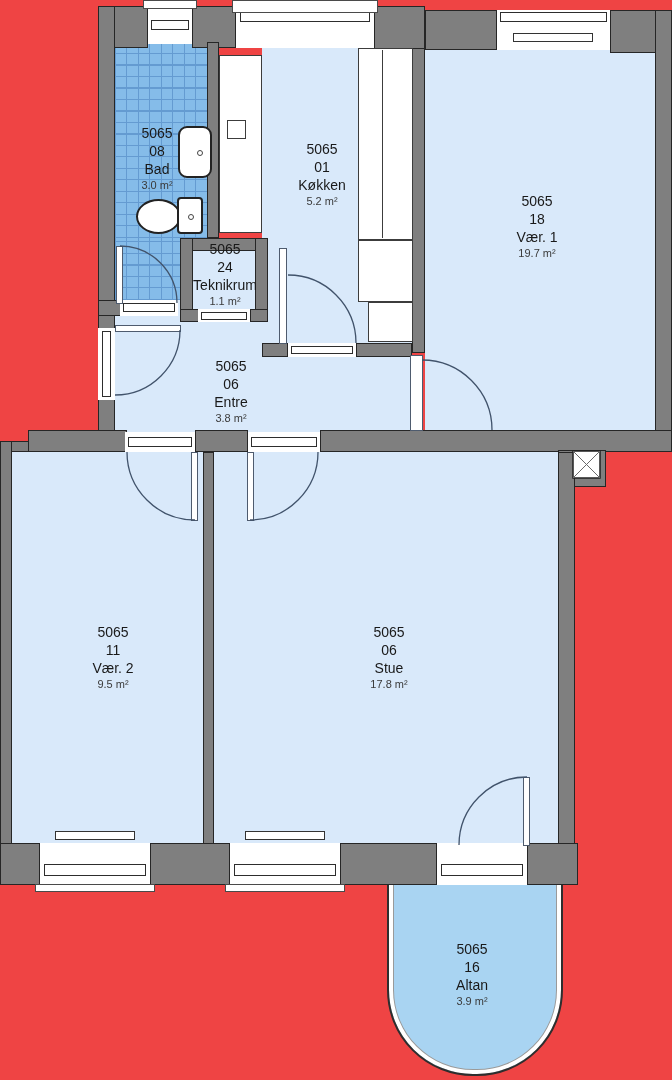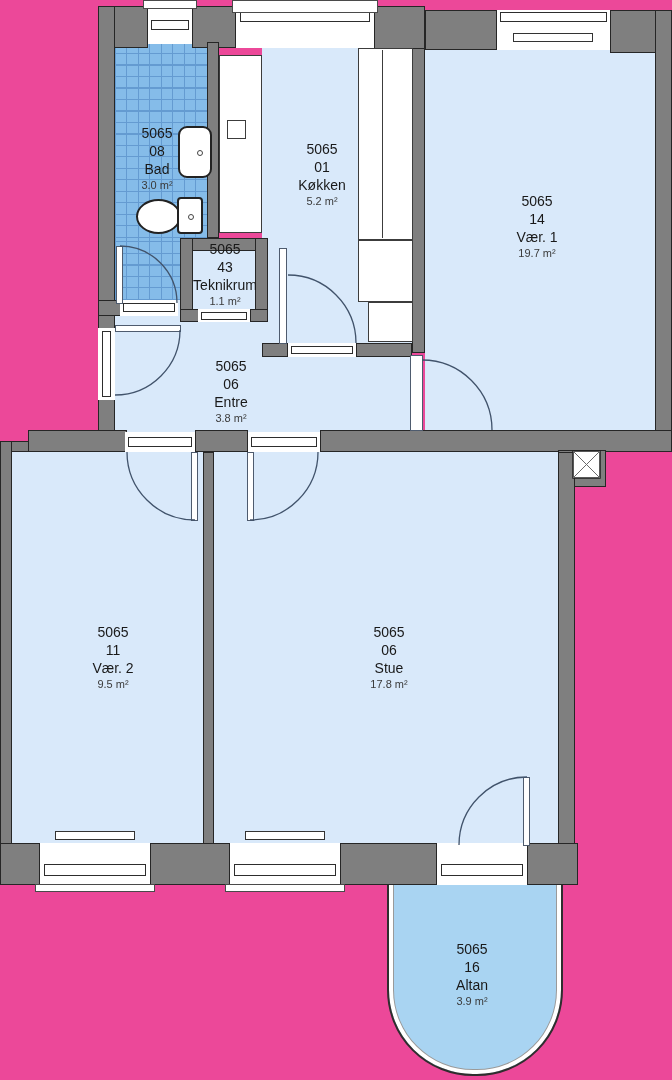--- a/index.html
+++ b/index.html
@@ -1,16 +1,16 @@
 <!DOCTYPE html>
 <html style="--wall: #7f7f7f; --room-fill: #d9e9fa; --bath-tile: #85bce9; --balcony-fill: #a9d4f2; --door-arc: #41536b;"><head>
 <meta charset="utf-8">
 <style>
   html,body{margin:0;padding:0;background:#fff;}
-  .plan{position:relative;width:672px;height:1080px;background:#ec4899;overflow:hidden;
+  .plan{position:relative;width:672px;height:1080px;background:#ef4444;overflow:hidden;
         font-family:"Liberation Sans",sans-serif;}
   .room{position:absolute;background:var(--room-fill,#d9e9fa);}
   .tiles{position:absolute;background-color:var(--bath-tile,#85bce9);
          background-image:
            repeating-linear-gradient(0deg,#649bd1 0 1px,transparent 1px 11.5px),
            repeating-linear-gradient(90deg,#649bd1 0 1px,transparent 1px 11.5px);}
   .balcony{position:absolute;background:var(--balcony-fill,#a9d4f2);
            border:2px solid #2e2e2e;border-radius:0 0 86px 86px;
            box-shadow:inset 0 0 0 4px #ffffff, inset 0 0 0 5px #9a9a9a;box-sizing:border-box;}
   .balcony-light{position:absolute;background:rgba(255,255,255,0.40);}
@@ -181,28 +181,28 @@
 
   <div class="label" style="left:322px;top:140px;">
     <div>5065</div>
     <div>01</div>
     <div>Køkken</div>
     <div class="area">5.2 m²</div>
   </div>
 
   <div class="label" style="left:537px;top:192px;">
     <div>5065</div>
-    <div>14</div>
+    <div>18</div>
     <div>Vær. 1</div>
     <div class="area">19.7 m²</div>
   </div>
 
   <div class="label" style="left:225px;top:240px;">
     <div>5065</div>
-    <div>43</div>
+    <div>24</div>
     <div>Teknikrum</div>
     <div class="area">1.1 m²</div>
   </div>
 
   <div class="label" style="left:231px;top:357px;">
     <div>5065</div>
     <div>06</div>
     <div>Entre</div>
     <div class="area">3.8 m²</div>
   </div>

